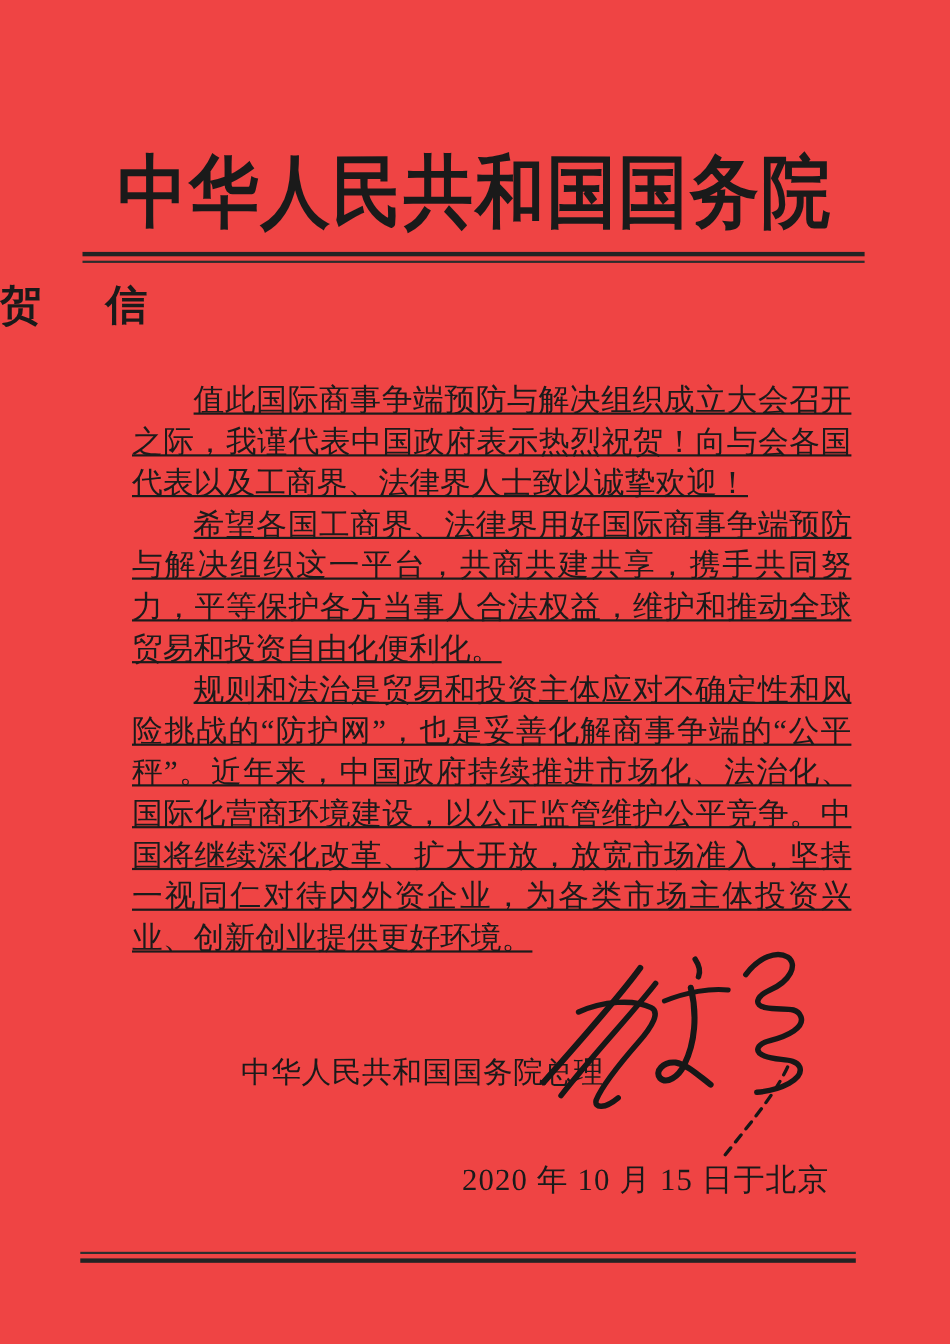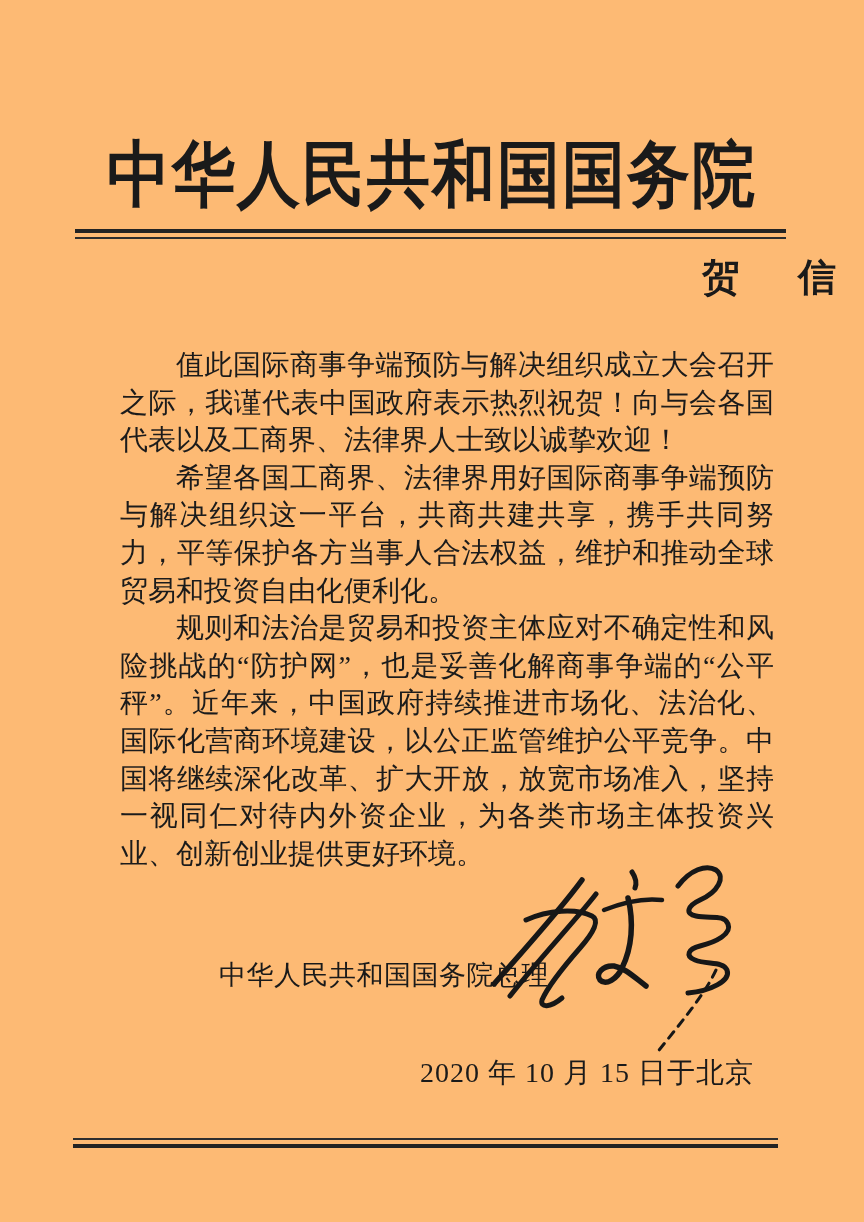--- a/index.html
+++ b/index.html
@@ -1,20 +1,20 @@
 <!DOCTYPE html>
 <html><head>
 <meta charset="utf-8">
 <style>
   html, body { margin: 0; padding: 0; background: #ffffff; }
   .paper {
     position: relative;
     width: 864px;
     height: 1222px;
-    background: #fdba74;
+    background: #ef4444;
     overflow: hidden;
     font-family: "Liberation Serif", "DejaVu Serif", serif;
     color: #1a1a1a;
   }
 
   
   .letterhead {
     position: absolute;
     top: 126px; left: 0; width: 864px;
     text-align: center;
@@ -28,37 +28,37 @@
 
   
   .rule-top { position: absolute; top: 229px; left: 75px; width: 711px; }
   .rule-top .bar-thick { height: 4px;  background: #232323; }
   .rule-top .bar-thin  { height: 2px;  background: #2c2c2c; margin-top: 4px; }
 
   
   .letter-title {
     position: absolute;
     top: 252px; left: 0; width: 846px;
-    text-align: right;
+    text-align: left;
     font-size: 38px;
     font-weight: bold;
     letter-spacing: 10px;
     white-space: pre;
   }
 
   
   .letter-body {
     position: absolute;
     top: 346px; left: 120px; width: 654px;
     font-size: 28px;
     line-height: 37.6px;
     text-align: justify;
     color: #1b1b1b;
   }
-  .letter-body p { margin: 0; text-indent: 2em; }
+  .letter-body p { margin: 0; text-indent: 2em; text-decoration: underline; }
 
   
   .signer-title {
     position: absolute;
     top: 957px; left: 176px;
     font-size: 27px;
     letter-spacing: 0.5px;
     white-space: nowrap;
     margin-left: 43px;
   }

